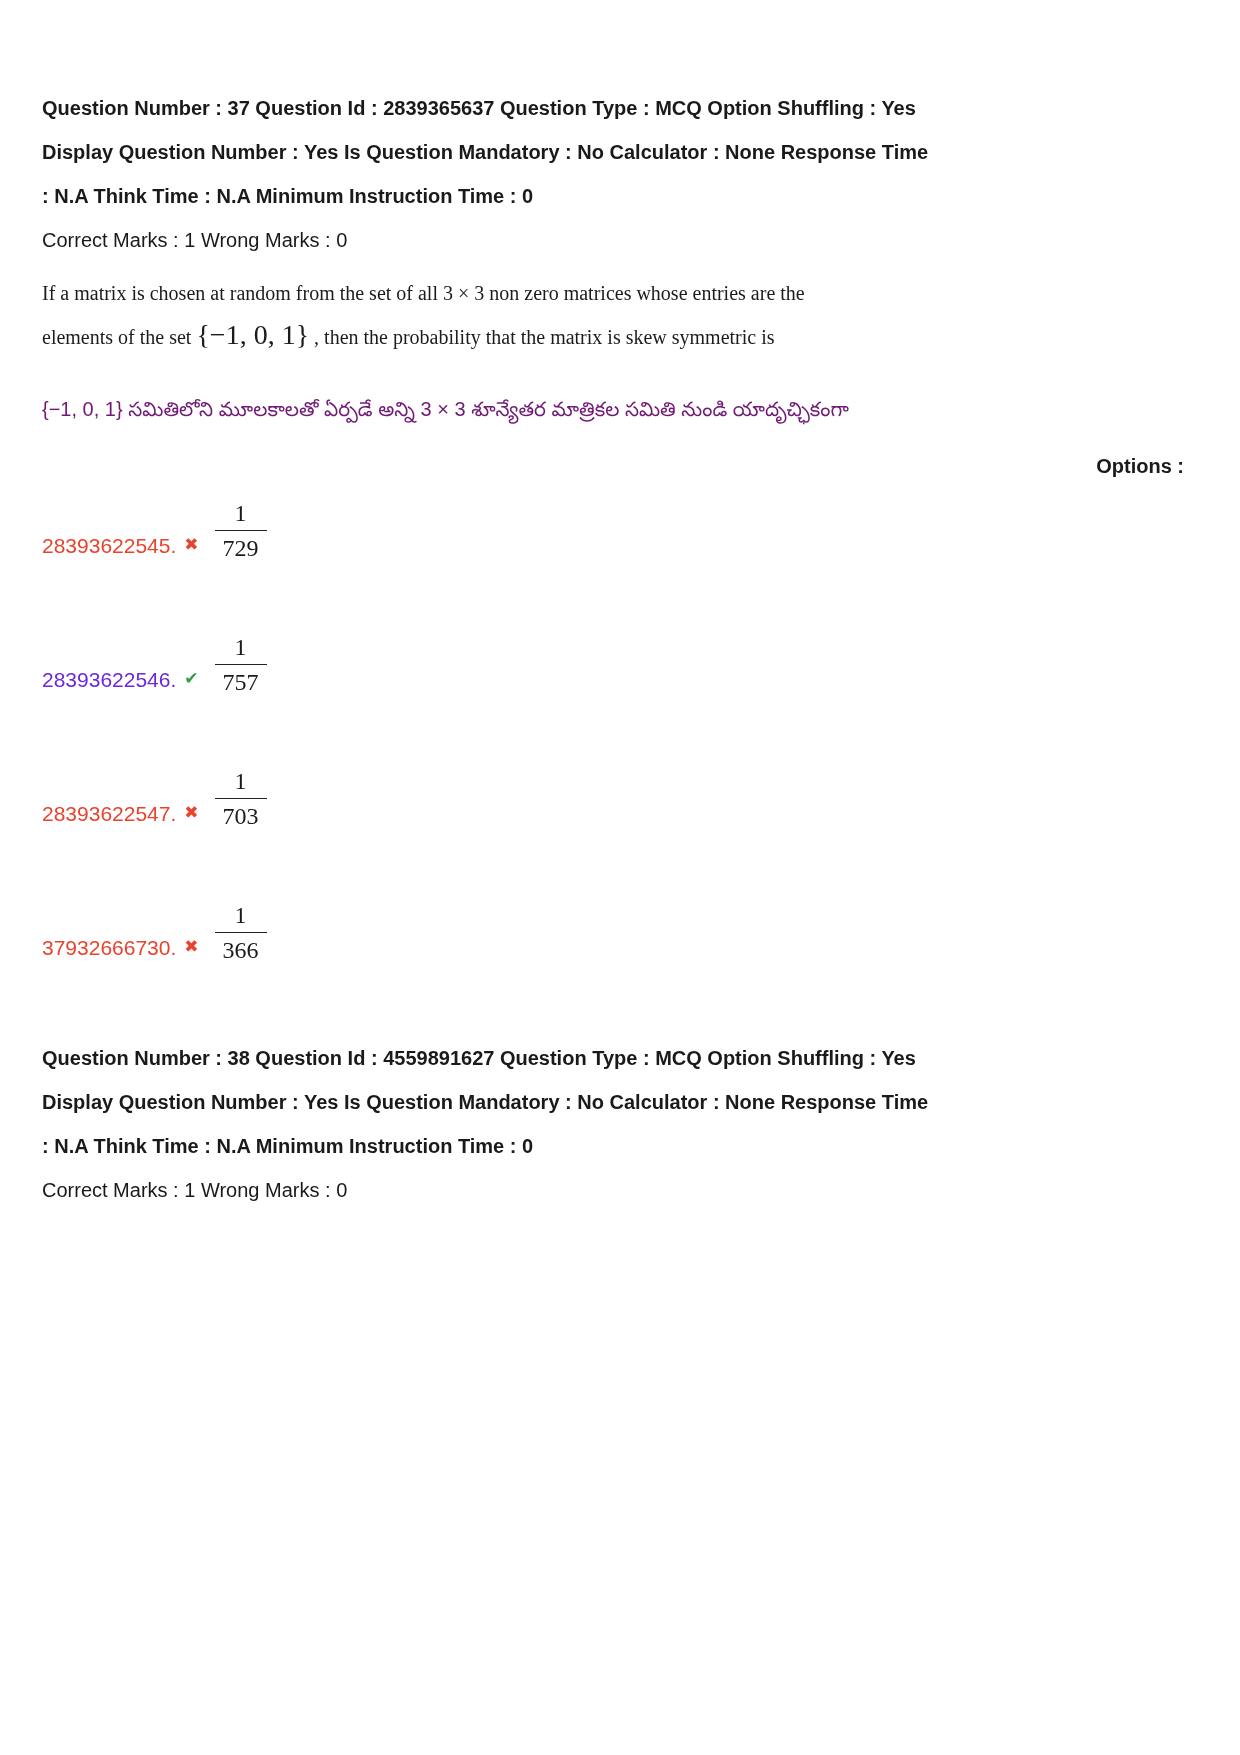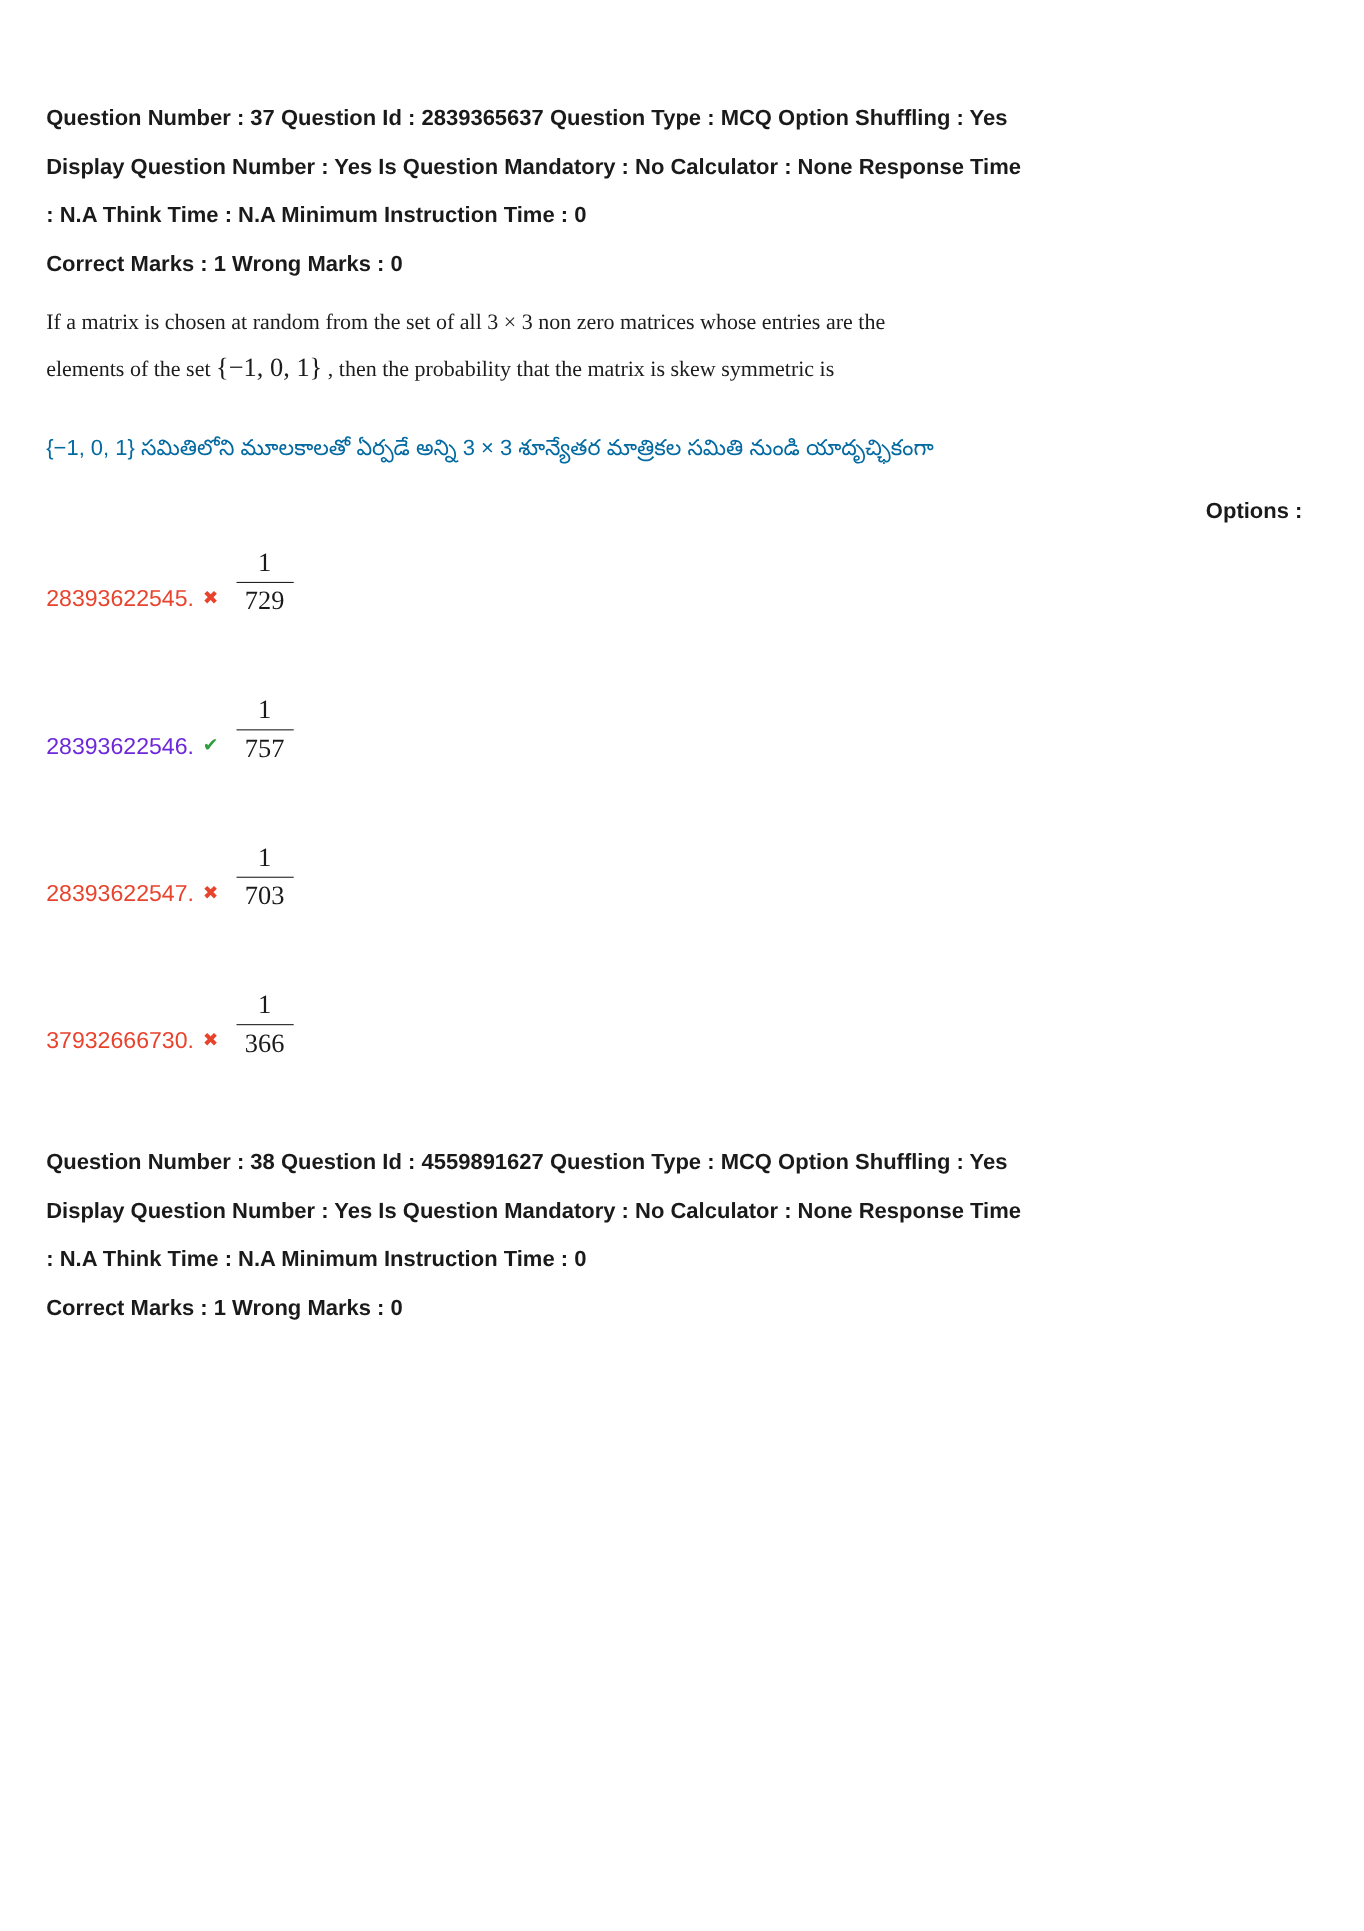--- a/index.html
+++ b/index.html
@@ -13,39 +13,39 @@
     overflow: hidden;
   }
   .q-header-line {
     font-weight: bold;
     font-size: 20px;
     line-height: 44px;
     color: #1a1a1a;
     white-space: nowrap;
   }
   .marks-line {
-    font-weight: bold;
+    font-weight: normal;
     font-size: 20px;
     line-height: 36px;
     margin-top: 4px;
     color: #1a1a1a;
   }
   .q-body-en {
     margin-top: 14px;
     font-family: "Liberation Serif", serif;
     font-size: 20px;
     line-height: 42px;
     color: #1c1c1c;
   }
-  .set-notation { font-size: 24px; }
+  .set-notation { font-size: 28px; }
   .q-body-te {
     margin-top: 18px;
     font-size: 20px;
     line-height: 66px;
-    color: #0369a1;
+    color: #701a75;
   }
   .options-label {
     font-weight: bold;
     font-size: 20px;
     line-height: 36px;
     margin-top: 6px;
     color: #1a1a1a;
     text-align: right;
   }
   .options-list { margin-top: 16px; }

